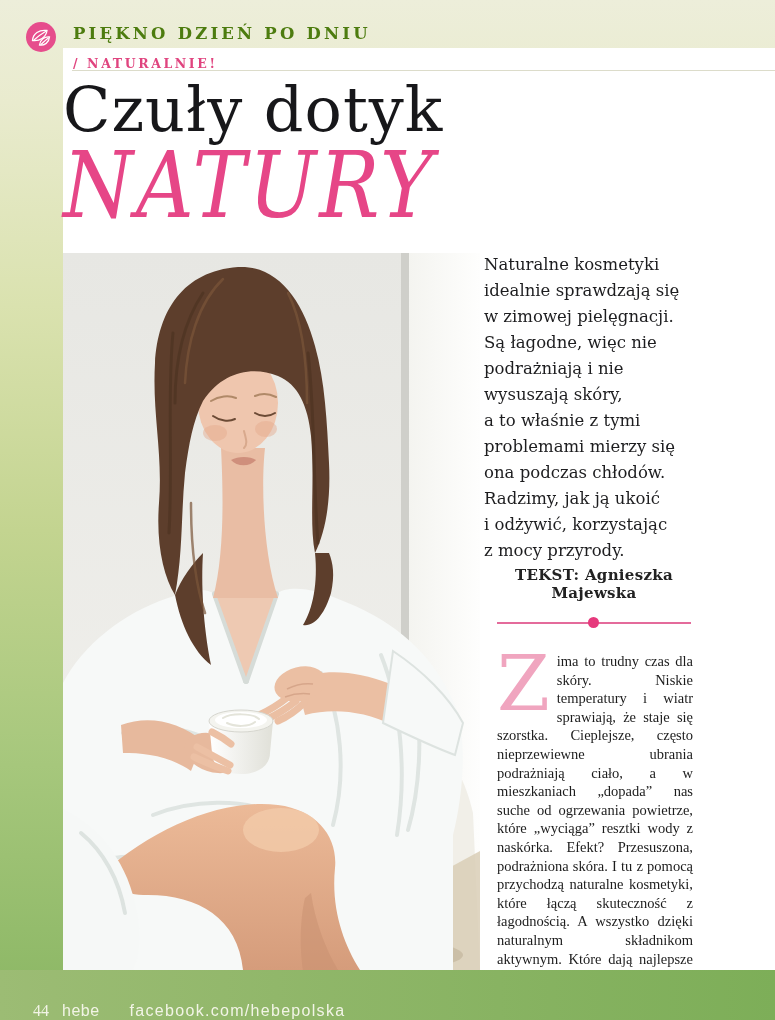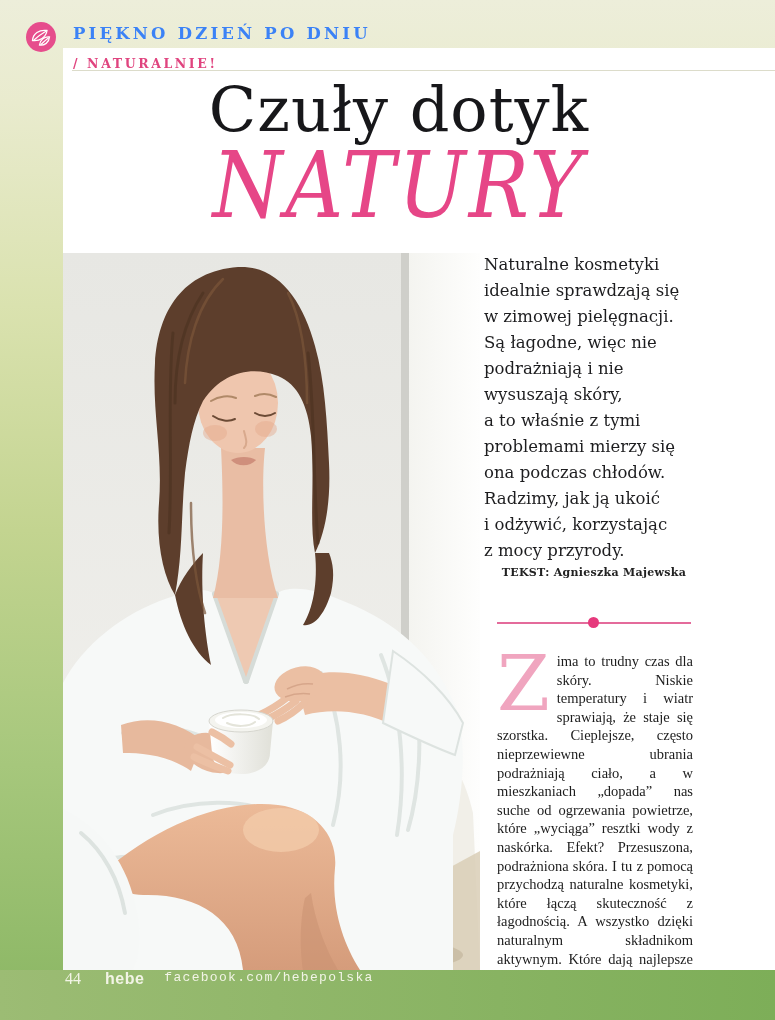--- a/index.html
+++ b/index.html
@@ -5,43 +5,43 @@
   html,body{margin:0;padding:0}
   body{
     width:775px;height:1020px;position:relative;overflow:hidden;
     background:linear-gradient(180deg,#edeeda 0%,#e9ebce 10%,#dae2af 30%,#c3d490 52%,#a6c77c 75%,#8ab663 100%);
     font-family:"Liberation Serif",serif;
   }
   .page{position:absolute;left:63px;top:48px;right:0;bottom:50px;background:#ffffff;z-index:1}
   .header-rule{position:absolute;left:72px;right:0;top:70px;height:1px;background:#dcdcca;z-index:3}
   .section-icon{position:absolute;left:26px;top:22px;width:30px;height:30px;z-index:3}
   .kicker{position:absolute;left:73px;top:24px;z-index:3;font-family:"DejaVu Serif",serif;font-weight:bold;
-    font-size:16.5px;letter-spacing:3.2px;color:#3b82f6;white-space:nowrap}
+    font-size:16.5px;letter-spacing:3.2px;color:#4d7c0f;white-space:nowrap}
   .section-label{position:absolute;left:73px;top:56px;z-index:3;font-family:"DejaVu Serif",serif;font-weight:bold;
     font-size:12.5px;letter-spacing:2.6px;color:#e0447f;white-space:nowrap}
-  .title-block{position:absolute;left:63px;right:40px;top:76px;text-align:center;z-index:2}
+  .title-block{position:absolute;left:63px;right:40px;top:76px;z-index:2}
   .title-line1{font-family:"DejaVu Serif",serif;font-size:62px;line-height:68px;color:#17171a;letter-spacing:1px}
   .title-line2{font-family:"DejaVu Serif",serif;font-style:italic;font-size:80px;line-height:78px;color:#e64687;
     letter-spacing:3px;transform:scaleY(1.14);transform-origin:50% 25%}
   .photo{position:absolute;left:63px;top:253px;width:417px;height:717px;z-index:1}
   .photo svg{display:block}
   .intro{position:absolute;left:484px;width:220px;top:252px;z-index:2;
     font-family:"DejaVu Serif",serif;font-size:16.5px;line-height:26px;color:#1d1d1f;white-space:pre-line}
   .byline{position:absolute;left:484px;width:220px;top:566px;z-index:2;text-align:center;
-    font-family:"DejaVu Serif",serif;font-size:11px;letter-spacing:.3px;color:#222;font-weight:bold}
+    font-family:"DejaVu Serif",serif;font-size:15px;letter-spacing:.3px;color:#222;font-weight:bold}
   .divider{position:absolute;left:497px;width:194px;top:622px;height:1.5px;background:#e46b9b;z-index:2}
   .divider-dot{position:absolute;left:588px;top:617px;width:11px;height:11px;border-radius:50%;background:#e6397c;z-index:2}
   .article{position:absolute;left:497px;width:196px;top:652px;z-index:2;font-family:"Liberation Serif",serif;
     font-size:14.5px;line-height:18.6px;color:#1c1c1c;text-align:justify}
   .dropcap{float:left;font-family:"DejaVu Serif",serif;font-size:76px;line-height:57px;color:#f0a5bf;margin:3px 7px 0 0}
   .footer{position:absolute;left:0;right:0;bottom:0;height:50px;z-index:4;box-sizing:border-box;
-    background:linear-gradient(90deg,#9cbc74,#7dae58);display:flex;align-items:flex-start;padding-left:65px;color:#f2f4e6}
+    background:linear-gradient(90deg,#9cbc74,#7dae58);display:flex;align-items:flex-end;padding-left:33px;color:#f2f4e6}
   .page-num{font-family:"Liberation Serif",serif;font-size:16px}
-  .brand{font-family:"Liberation Sans",sans-serif;font-weight:bold;font-size:16px;letter-spacing:.5px;margin-left:24px}
-  .fburl{font-family:Liberation Mono, monospace;font-size:13px;letter-spacing:1.3px;margin-left:20px}
+  .brand{font-family:"Liberation Sans",sans-serif;font-weight:normal;font-size:16px;letter-spacing:.5px;margin-left:13px}
+  .fburl{font-family:Liberation Sans, sans-serif;font-size:16px;letter-spacing:1.3px;margin-left:30px}
 </style>
 </head>
 <body>
 
 <div class="page"></div>
 
 <div class="section-icon">
   <svg viewBox="0 0 30 30" width="30" height="30">
     <circle cx="15" cy="15" r="15" fill="#e64d8c"></circle>
     <g fill="none" stroke="#ffffff" stroke-width="1.3" stroke-linecap="round">

